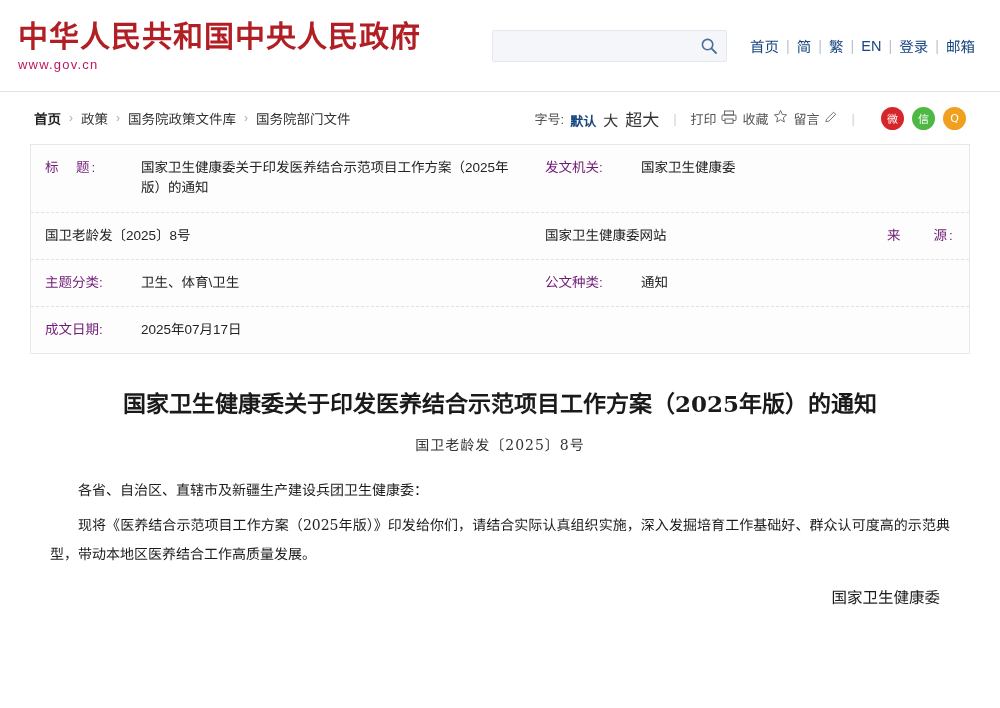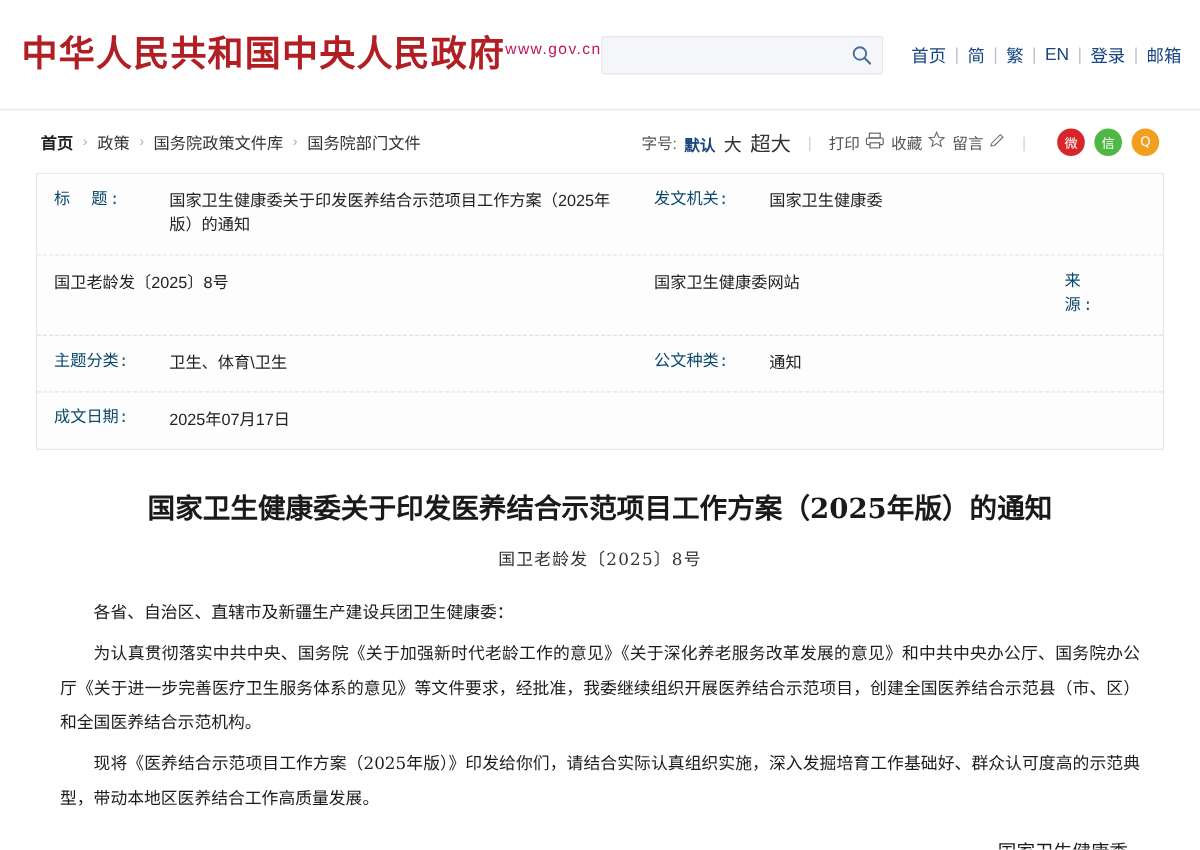--- a/index.html
+++ b/index.html
@@ -15,21 +15,21 @@
   
   .header {
     position: relative;
     height: 92px;
     background: #ffffff;
     border-bottom: 1px solid #e3e3e3;
     display: flex;
     align-items: center;
     padding: 0 18px;
   }
-  .brand { display: flex; flex-direction: row; justify-content: center; }
+  .brand { display: flex; flex-direction: column; justify-content: center; }
   .brand-title {
     font-family: "DejaVu Serif", "Liberation Serif", serif;
     font-weight: bold;
     font-size: 30px;
     color: #b11f24;
     letter-spacing: 1px;
     line-height: 1.1;
     white-space: nowrap;
   }
   .brand-sub {
@@ -146,26 +146,25 @@
   }
   .metarow:last-child { border-bottom: none; }
   .mcell {
     display: flex;
     align-items: flex-start;
     padding: 13px 10px 13px 14px;
     font-size: 13.5px;
     line-height: 1.5;
   }
   .mlabel {
-    color: #0c4a6e;
+    color: #701a75;
     width: 96px;
     flex: 0 0 96px;
     letter-spacing: 2px;
     text-align: justify;
-    font-family: Liberation Mono, monospace;
   }
   .mlabel.wide { letter-spacing: 0px; }
   .mvalue { color: #222; flex: 1; }
   .col-left { flex: 0 0 500px; display: flex; }
   .col-right { flex: 1; display: flex; border-left: 0; }
 
   
   .article { padding: 0 8px; }
   .doc-title {
     text-align: center;
@@ -348,21 +347,20 @@
     </div>
 
   </div>
 
   <div class="article">
     <h1 class="doc-title">国家卫生健康委关于印发医养结合示范项目工作方案（2025年版）的通知</h1>
     <div class="doc-number">国卫老龄发〔2025〕8号</div>
 
     <div class="body-text">
       <p class="indent">各省、自治区、直辖市及新疆生产建设兵团卫生健康委：</p>
-      <p class="indent">为认真贯彻落实中共中央、国务院《关于加强新时代老龄工作的意见》《关于深化养老服务改革发展的意见》和中共中央办公厅、国务院办公厅《关于进一步完善医疗卫生服务体系的意见》等文件要求，经批准，我委继续组织开展医养结合示范项目，创建全国医养结合示范县（市、区）和全国医养结合示范机构。</p>
       <p class="indent">现将《医养结合示范项目工作方案（2025年版）》印发给你们，请结合实际认真组织实施，深入发掘培育工作基础好、群众认可度高的示范典型，带动本地区医养结合工作高质量发展。</p>
     </div>
 
     <div class="signature">
       <div>国家卫生健康委</div>
 
     </div>
   </div>
 
 </div>

